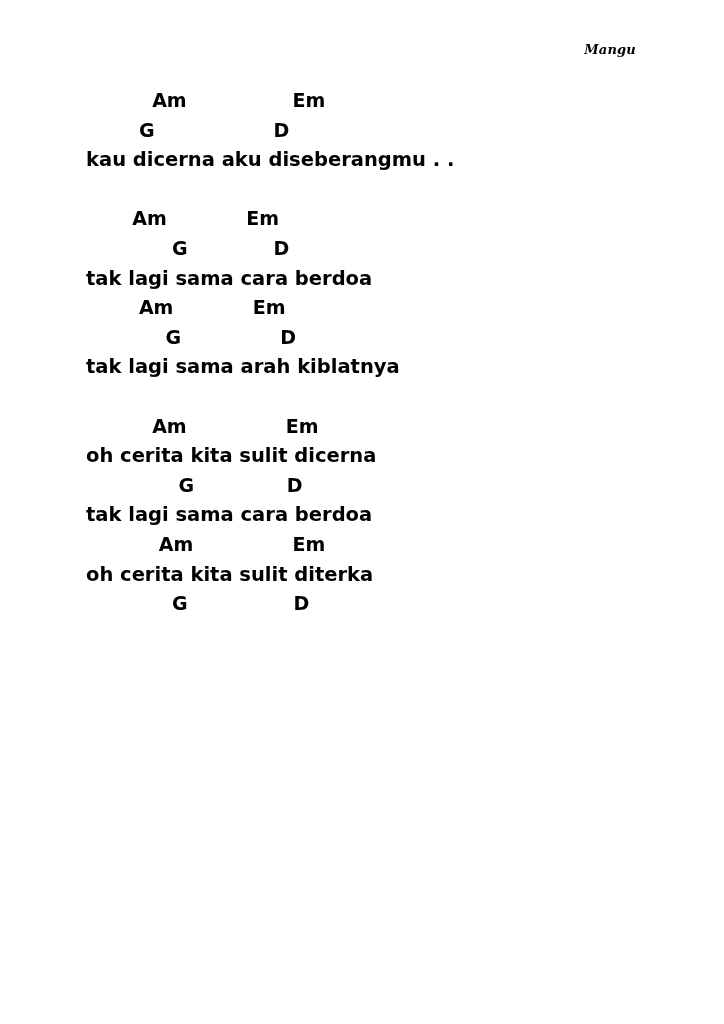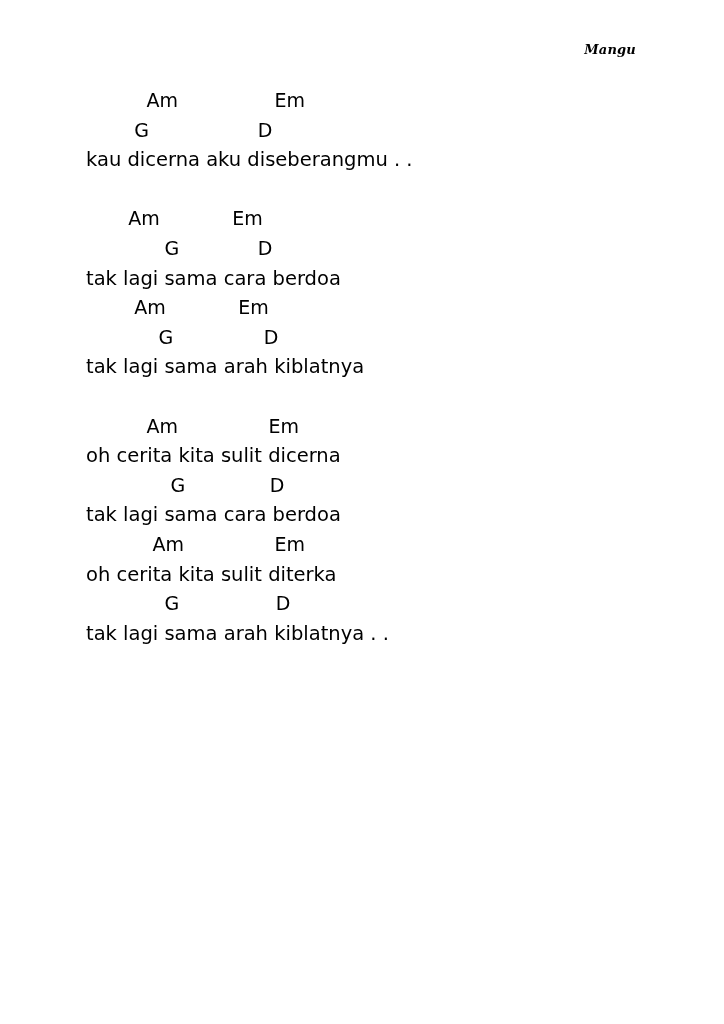--- a/index.html
+++ b/index.html
@@ -27,20 +27,21 @@
     font-weight: bold;
     font-size: 13px;
     letter-spacing: 0.2px;
     color: #000000;
   }
   .content {
     position: absolute;
     left: 86px;
     top: 86px;
     width: 560px;
+    font-weight: bold;
   }
   .stanza {
     margin-bottom: 0;
   }
   .line {
     font-size: 19.5px;
     line-height: 29.6px;
     white-space: pre;
     color: #000000;
   }
@@ -80,17 +81,16 @@
     <div class="spacer"></div>
 
     <div class="stanza">
       <div class="line chords">          Am               Em</div>
       <div class="line">oh cerita kita sulit dicerna</div>
       <div class="line chords">              G              D</div>
       <div class="line">tak lagi sama cara berdoa</div>
       <div class="line chords">           Am               Em</div>
       <div class="line">oh cerita kita sulit diterka</div>
       <div class="line chords">             G                D</div>
-      <div class="line">tak lagi sama arah kiblatnya . .</div>
     </div>
 
   </div>
 </div>
 
 </body></html>

